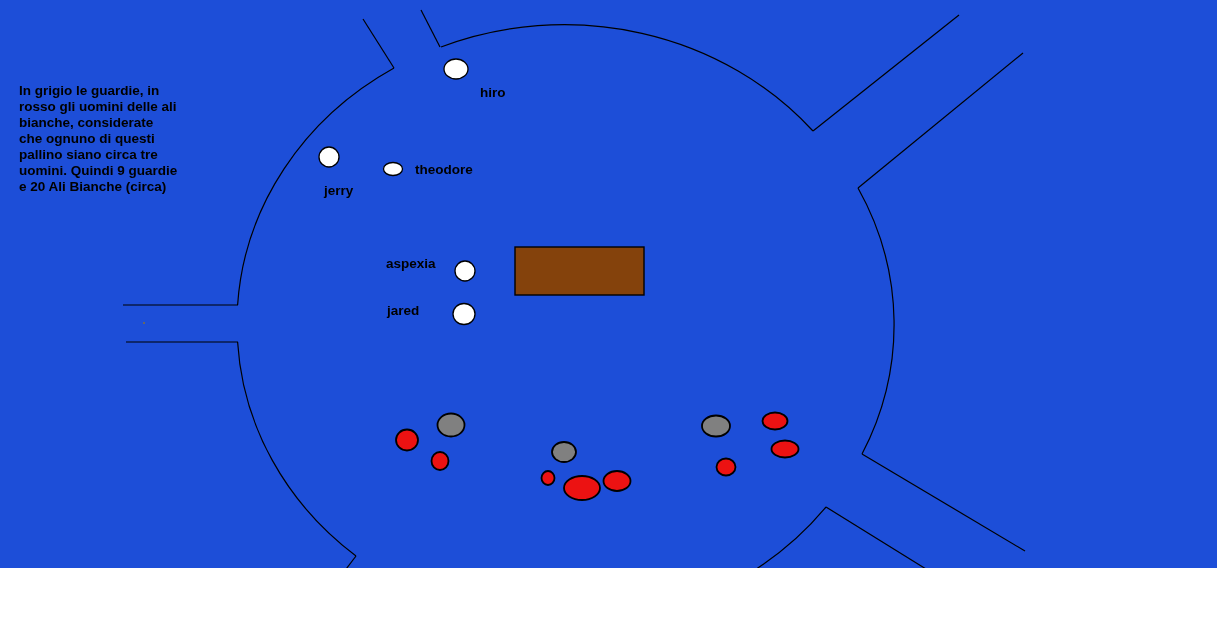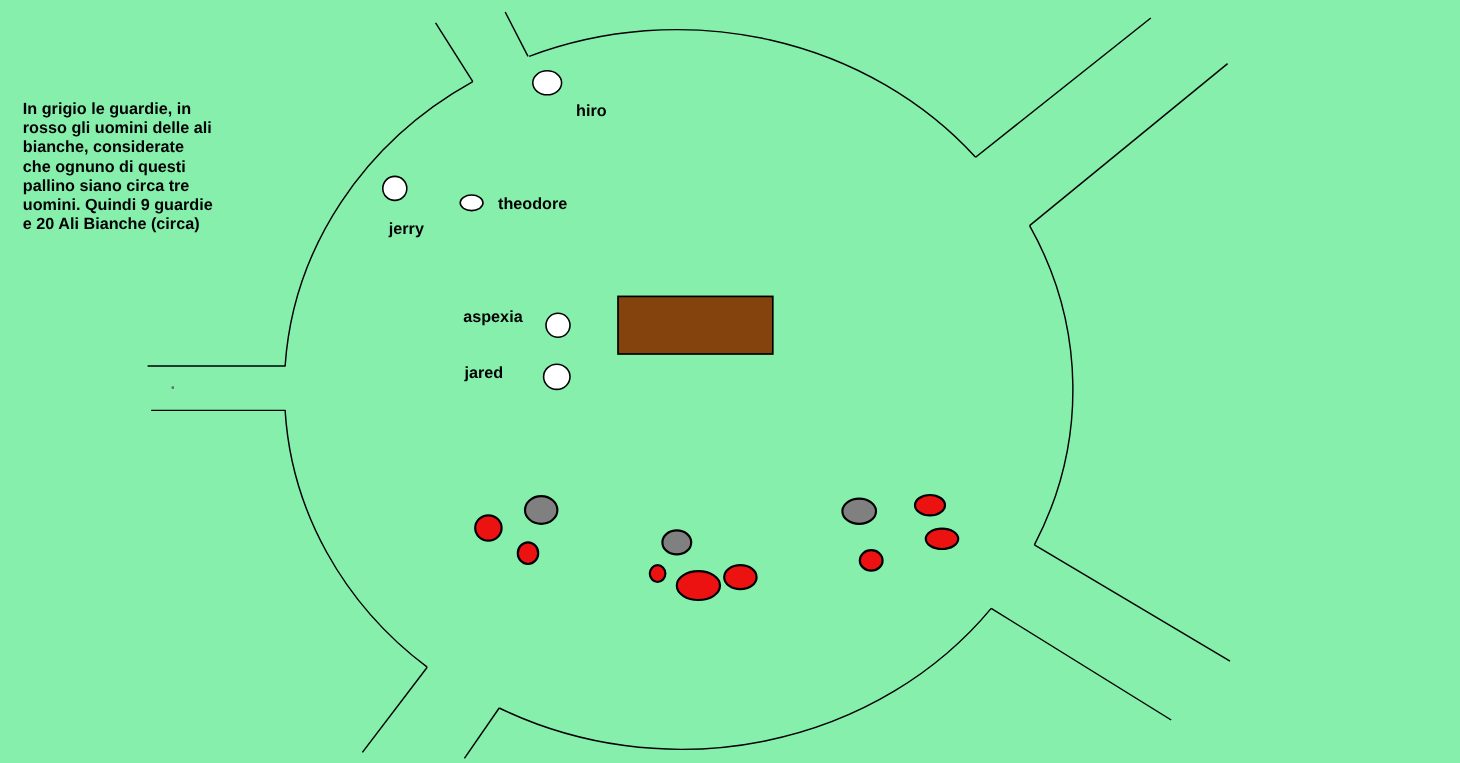--- a/index.html
+++ b/index.html
@@ -1,16 +1,16 @@
 <!DOCTYPE html>
 <html><head>
 <meta charset="utf-8">
 <style>
 html,body{margin:0;padding:0;background:#fff;}
-.wrap{position:relative;width:1217px;height:636px;background:#86efac;overflow:hidden;font-family:"Liberation Sans",sans-serif;text-align:right;}
+.wrap{position:relative;width:1217px;height:568px;background:#1d4ed8;overflow:hidden;font-family:"Liberation Sans",sans-serif;text-align:right;}
 svg{position:absolute;left:0;top:0;}
 svg text{font-family:"Liberation Sans",sans-serif;font-weight:bold;fill:#000;}
 </style>
 </head>
 <body>
 
 <div class="wrap">
 <svg width="1217" height="636" viewBox="0 0 1217 636">
 
   <g>

